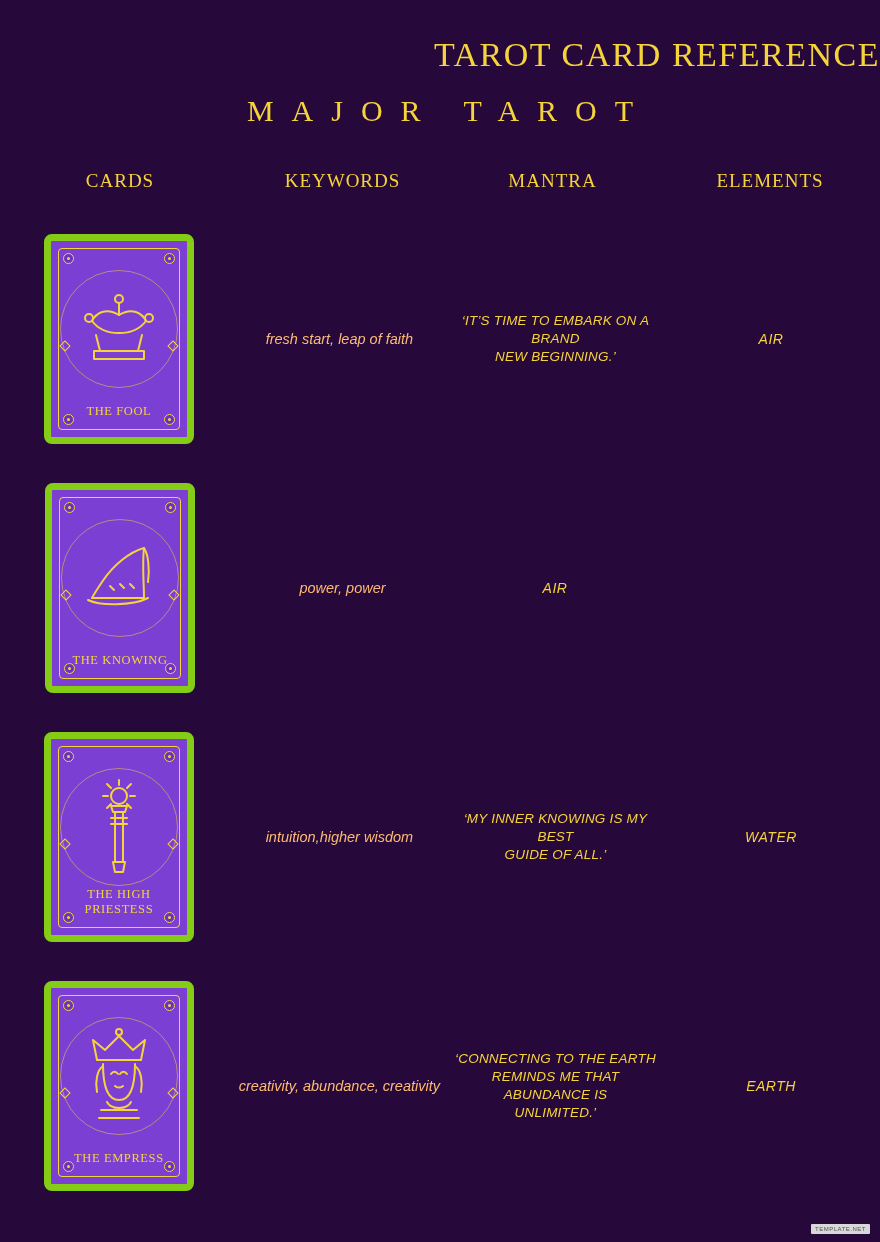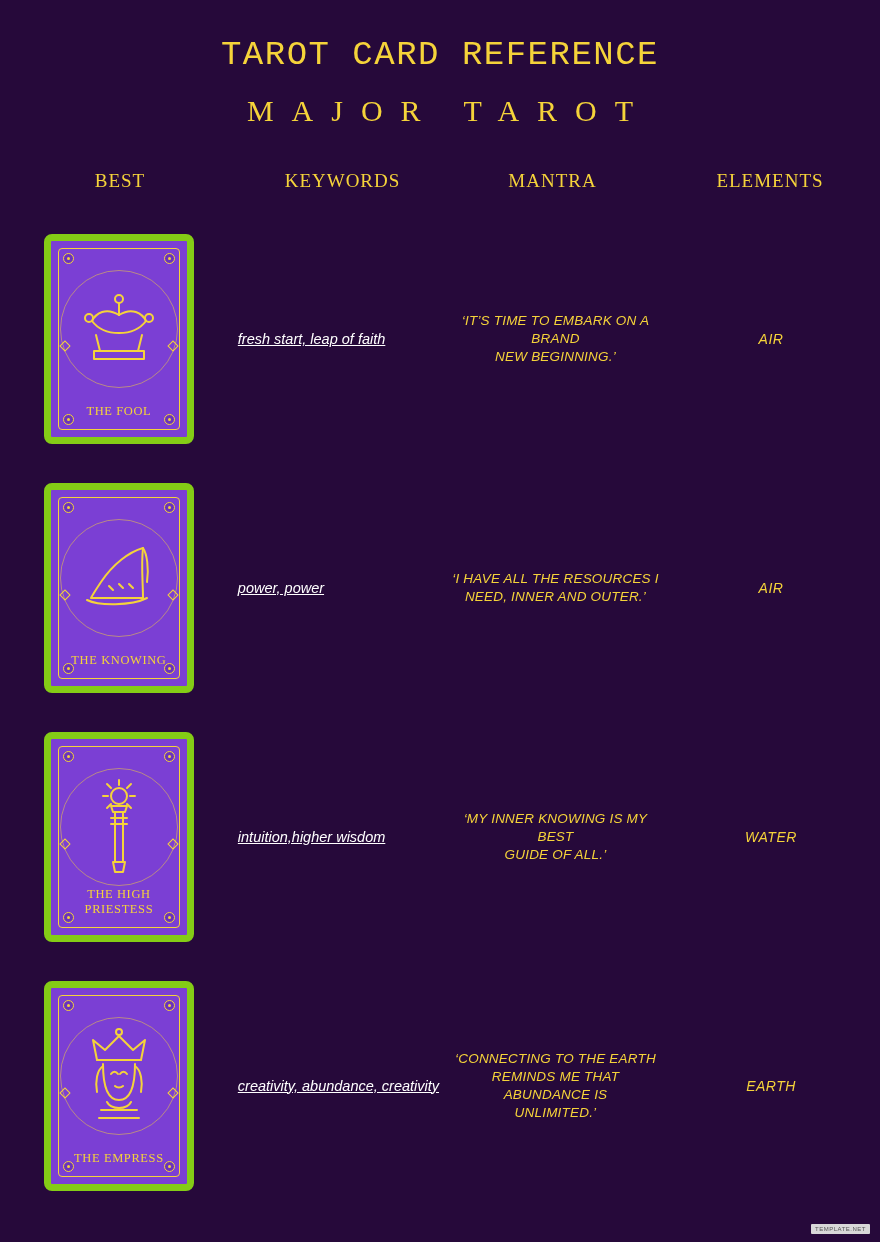--- a/index.html
+++ b/index.html
@@ -7,23 +7,23 @@
     width: 880px;
     height: 1242px;
     background: #26093a;
     font-family: "Liberation Sans", sans-serif;
     overflow: hidden;
     position: relative;
   }
   .page { width: 880px; height: 1242px; position: relative; }
 
   .title {
-    text-align: center;
-    color: #f5d33a;
-    font-family: Liberation Mono, monospace;
+    text-align: right;
+    color: #f5d33a;
+    font-family: Liberation Serif, serif;
     font-size: 34px;
     letter-spacing: 1.5px;
     padding-top: 36px;
   }
   .subtitle {
     text-align: center;
     color: #f5d33a;
     font-family: "Liberation Serif", serif;
     font-size: 30px;
     letter-spacing: 18px;
@@ -119,26 +119,25 @@
     text-align: center;
     color: #f5d33a;
     font-family: "Liberation Serif", serif;
     font-size: 12.5px;
     letter-spacing: 0.6px;
     line-height: 15px;
   }
 
   .keywords {
     width: 205px;
-    text-align: left;
-    color: #ffffff;
+    text-align: center;
+    color: #fdba74;
     font-style: italic;
     font-size: 14.5px;
     line-height: 18px;
-    text-decoration: underline;
   }
   .mantra {
     width: 215px;
     text-align: center;
     color: #f5d33a;
     font-style: italic;
     font-size: 13.5px;
     line-height: 18px;
     letter-spacing: 0.2px;
     margin-left: 8px;
@@ -165,21 +164,21 @@
 </style>
 </head>
 <body>
 
 <div class="page">
 
   <div class="title">TAROT CARD REFERENCE</div>
   <div class="subtitle">MAJOR TAROT</div>
 
   <div class="col-headers">
-    <div class="col-cards">BEST</div>
+    <div class="col-cards">CARDS</div>
     <div class="col-keywords">KEYWORDS</div>
     <div class="col-mantra">MANTRA</div>
     <div class="col-elements">ELEMENTS</div>
   </div>
 
   <div class="rows">
 
     <div class="row">
       <div class="cardcell">
         <div class="tarot-card">
@@ -229,22 +228,20 @@
               <path d="M70 10 C56 14 40 26 28 44 C24 50 20 56 18 60 L70 60 C70 46 68 26 70 10 Z"></path>
               <path d="M70 10 C74 16 76 30 74 44"></path>
               <path d="M14 62 C26 68 58 68 74 60"></path>
               <path d="M36 48 L40 52 M46 46 L50 50 M56 46 L60 50"></path>
             </svg>
           </div>
           <div class="card-name">THE KNOWING</div>
         </div>
       </div>
       <div class="keywords">power, power</div>
-      <div class="mantra" style="white-space: pre-line;">‘I HAVE ALL THE RESOURCES I
-NEED, INNER AND OUTER.’</div>
       <div class="elements">AIR</div>
     </div>
 
     <div class="row">
       <div class="cardcell">
         <div class="tarot-card">
           <div class="card-inner-border"></div>
           <div class="corner tl"></div>
           <div class="corner tr"></div>
           <div class="corner bl"></div>

